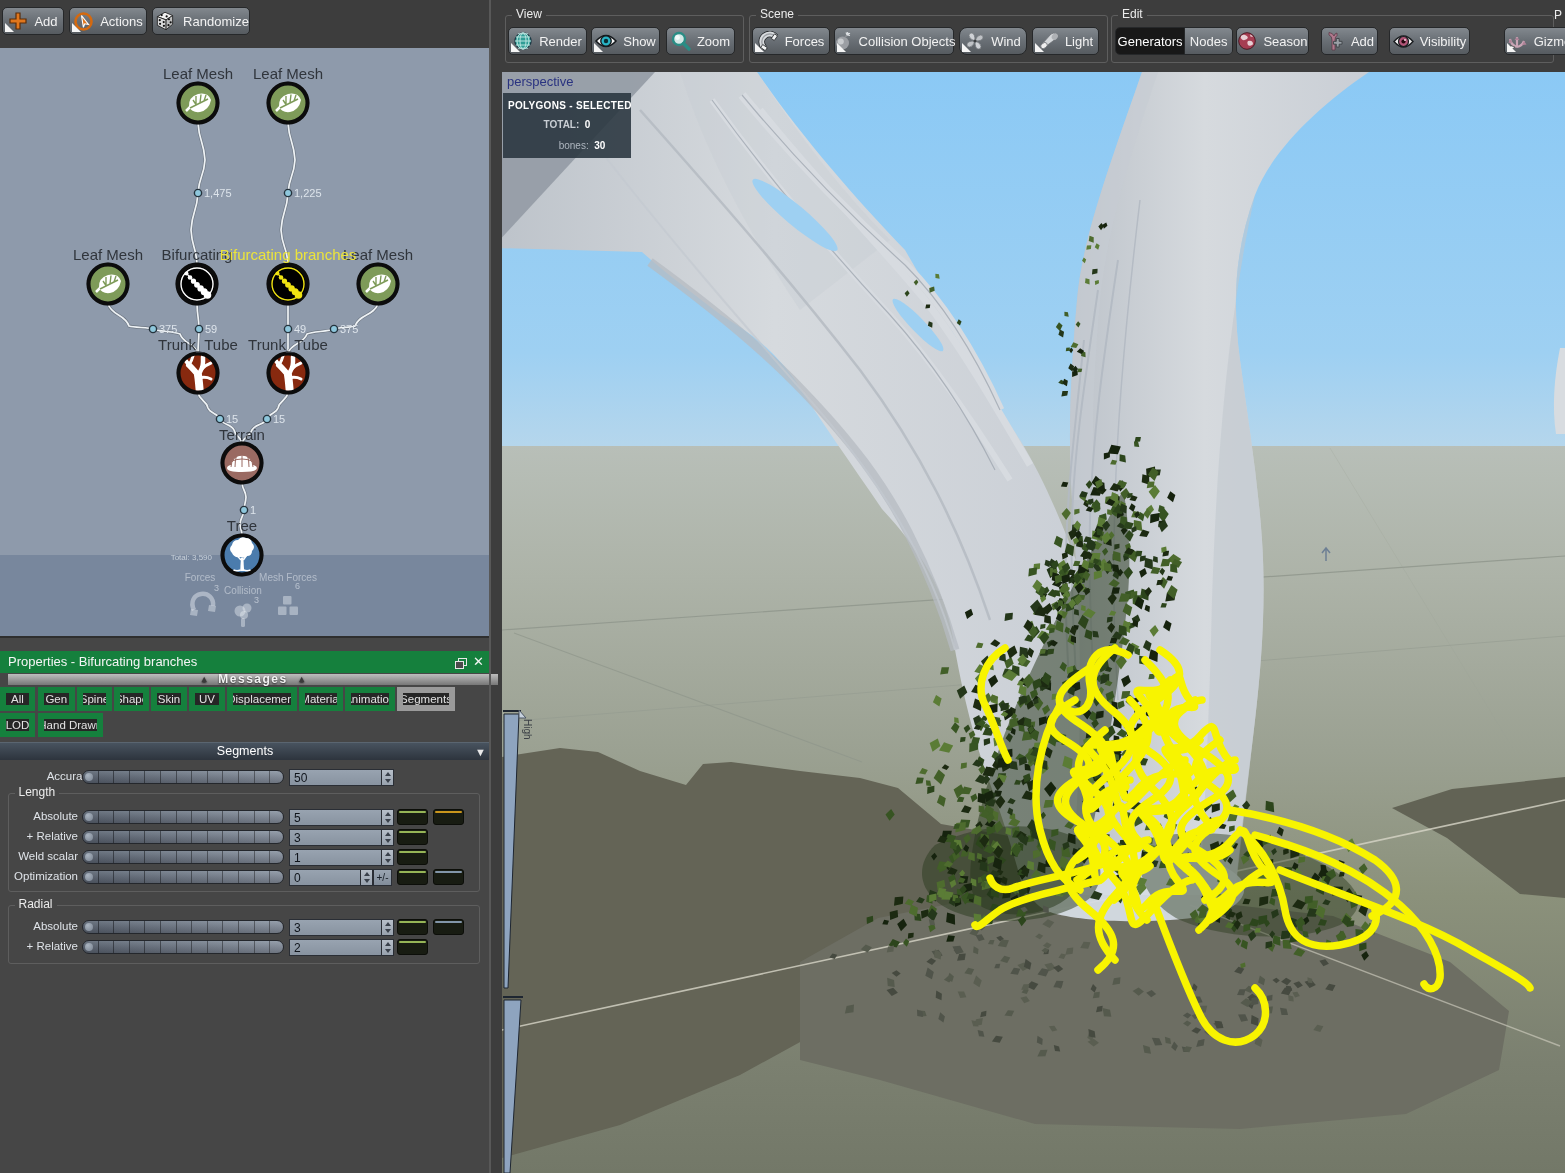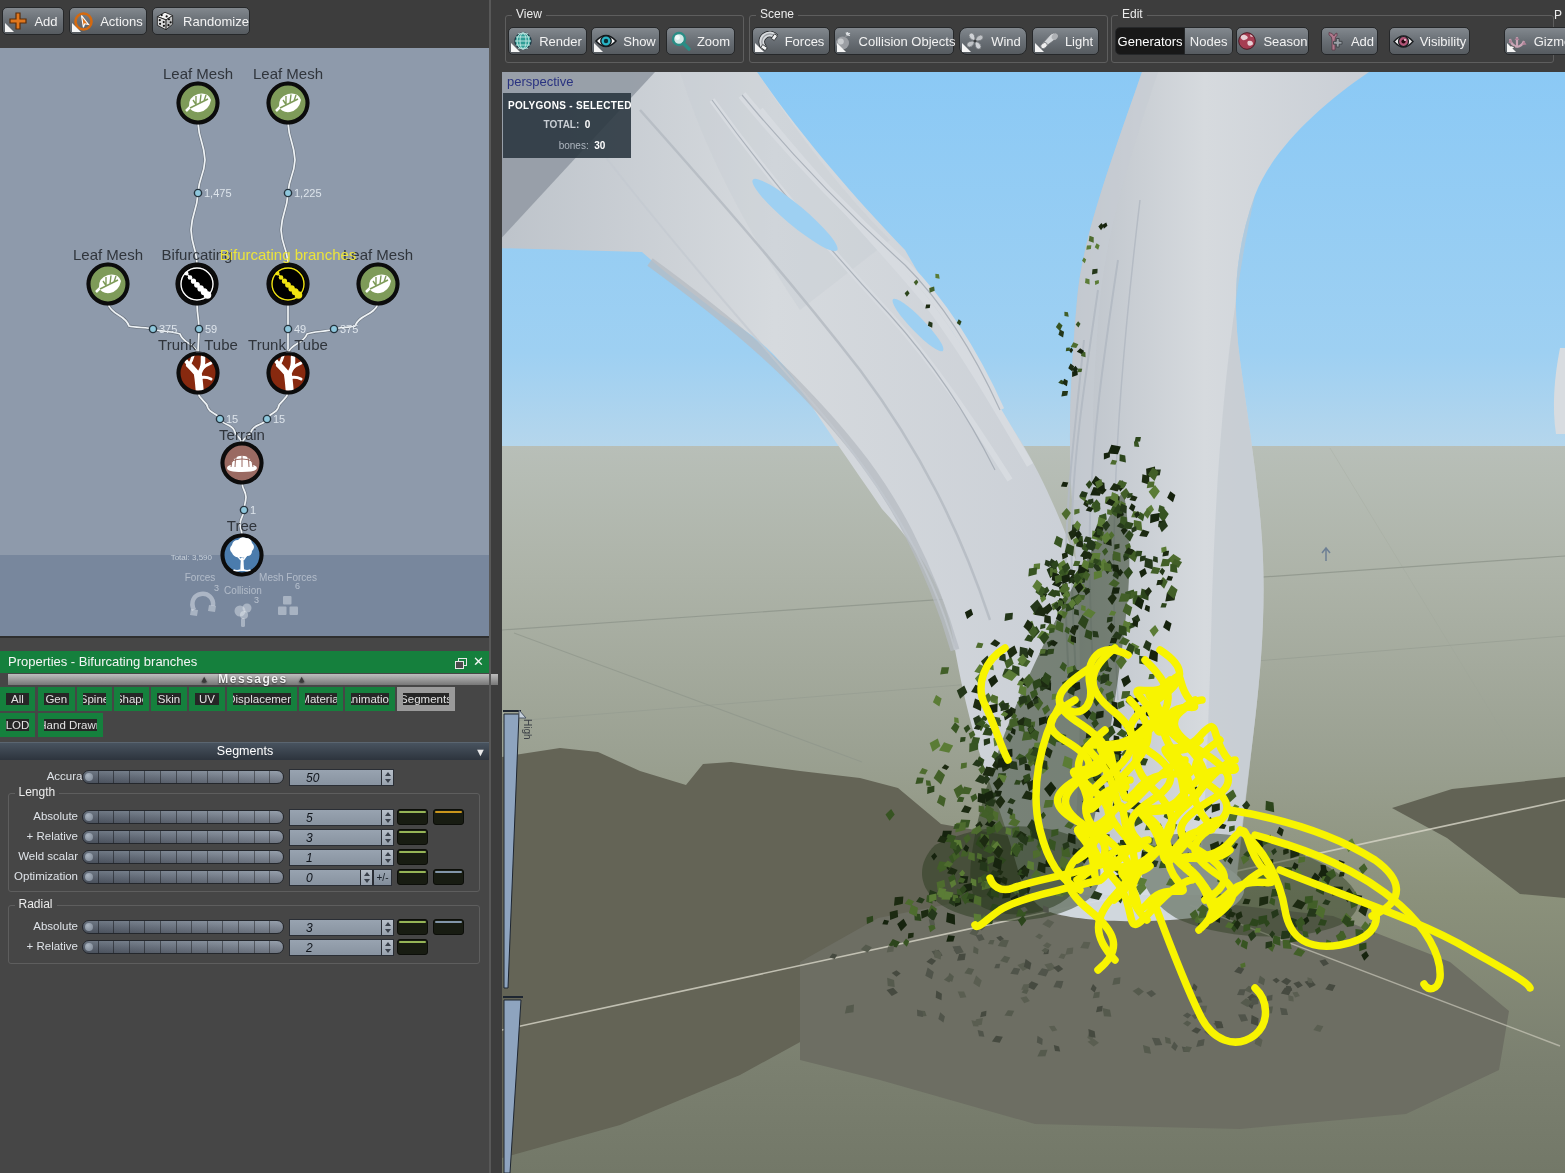--- a/index.html
+++ b/index.html
@@ -16,21 +16,21 @@
  font-size:11.5px;display:flex;align-items:center;justify-content:center;box-sizing:border-box;white-space:nowrap;overflow:hidden;}
 .rowlbl{position:absolute;width:78px;text-align:right;color:#dfe3e8;font-size:11.5px;}
 .slider{position:absolute;left:82px;width:202px;height:14px;border-radius:7px;border:1px solid #24272c;
  background:
   linear-gradient(90deg,rgba(20,24,30,0.25),rgba(255,255,255,0.12)),
   repeating-linear-gradient(90deg,rgba(16,18,22,0) 0px,rgba(16,18,22,0) 14.6px,rgba(16,18,22,0.55) 14.6px,rgba(16,18,22,0.55) 15.6px),
   linear-gradient(180deg,#8893a1 0%,#6e7785 55%,#5a626f 100%);
  box-sizing:border-box;}
 .slider:before{content:"";position:absolute;left:2px;top:2px;width:8px;height:8px;border-radius:50%;background:radial-gradient(circle at 35% 30%,#aab4c0,#78828f);}
 .numbox{position:absolute;height:17px;background:linear-gradient(#98a3b0,#8893a0);border:1px solid #2a2e35;
- color:#10151c;font-size:12px;line-height:16px;padding-left:16px;box-sizing:border-box;font-style:italic;}
+ color:#10151c;font-size:12px;line-height:16px;padding-left:4px;box-sizing:border-box;}
 .spin{position:absolute;width:13px;height:17px;background:linear-gradient(#b7bfc9,#98a2ae);border:1px solid #2a2e35;box-sizing:border-box;}
 .spin:before{content:"";position:absolute;left:2.5px;top:2px;border-left:3px solid transparent;border-right:3px solid transparent;border-bottom:4.5px solid #3a414b;}
 .spin:after{content:"";position:absolute;left:2.5px;bottom:2px;border-left:3px solid transparent;border-right:3px solid transparent;border-top:4.5px solid #3a414b;}
 .swatch{position:absolute;width:31px;height:16px;background:#181c12;border:1px solid #0c0e09;border-radius:3px;box-sizing:border-box;}
 .swatch:before{content:"";position:absolute;left:1px;right:1px;top:1px;height:2px;border-radius:2px;}
 .sw-g:before{background:#95b456;}
 .sw-o:before{background:#c9951c;}
 .sw-b:before{background:#8295a8;}
 </style></head><body>
 

